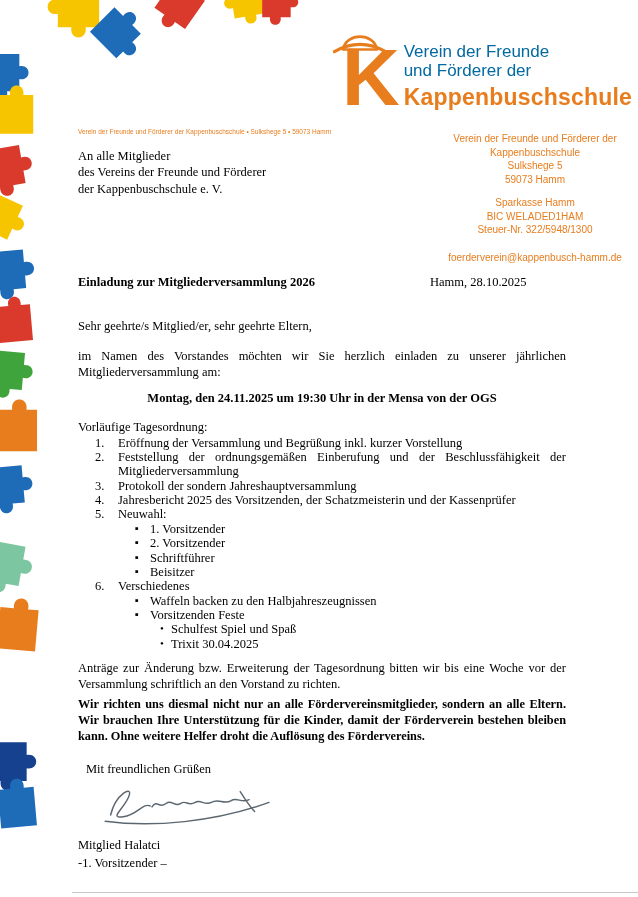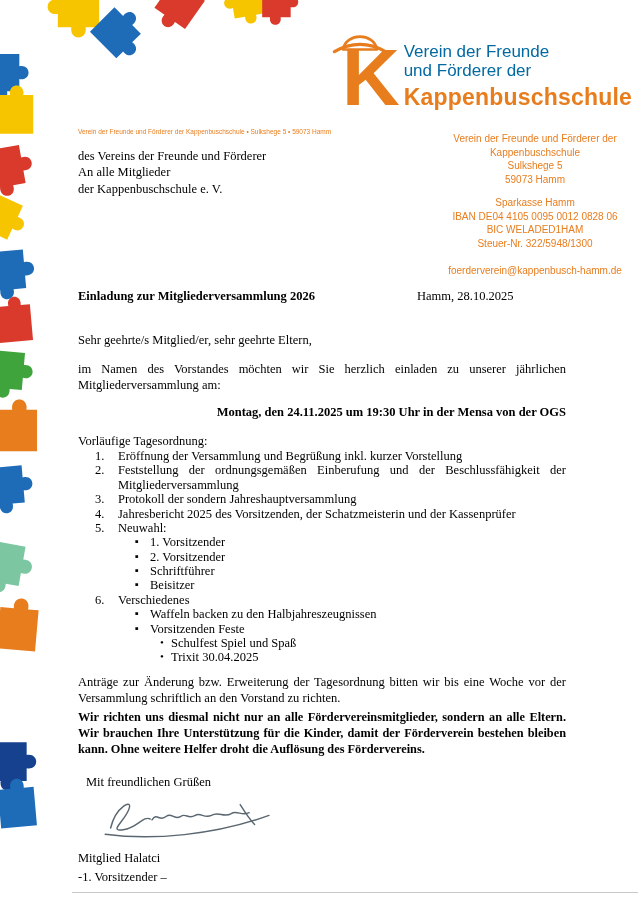--- a/index.html
+++ b/index.html
@@ -25,25 +25,25 @@
   .sender-line { font-family:"Liberation Sans", sans-serif; font-size:6.5px; color:#e87d1e; margin-bottom:13px; white-space:nowrap; }
   .recipient { font-size:12.5px; line-height:1.3; }
   .right-col { margin-left:auto; width:206px; padding-top:4px; font-family:"Liberation Sans", sans-serif; font-size:10px; line-height:1.35; color:#e87d1e;text-align:center; }
   .right-col .grp { margin-bottom:10px; }
   .email { margin-top:14px; }
 
   
   .body { margin:0 72px 0 78px; font-size:12.5px; line-height:1.3; }
   .subject-row { position:relative; margin-top:10px; }
   .subject { font-weight:700; }
-  .dateline { position:absolute; left:339px; top:0; }
+  .dateline { position:absolute; left:352px; top:0; }
   .salutation { margin-top:28px; }
   .just { text-align:justify; }
   .intro { margin-top:13px; }
-  .event { margin-top:10px; text-align:right; font-weight:700; }
+  .event { margin-top:10px; text-align:center; font-weight:700; }
   .agenda-title { margin-top:13px; }
   .agenda { line-height:1.15; }
   .a-item { display:flex; margin-left:17px; }
   .a-num { width:23px; flex:none; }
   .a-text { flex:1; text-align:justify; }
   .b2 { display:flex; margin-left:57px; }
   .b3 { display:flex; margin-left:82px; }
   .bul { width:15px; flex:none; font-size:11px; }
   .b3 .bul { width:11px; }
   .para { margin-top:9px; }
@@ -135,35 +135,34 @@
       <div class="logo-line">Verein der Freunde</div>
       <div class="logo-line">und Förderer der</div>
       <div class="logo-school">Kappenbuschschule</div>
     </div>
   </div>
 
   <div class="addr-row">
     <div class="left-col">
       <div class="sender-line">Verein der Freunde und Förderer der Kappenbuschschule • Sulkshege 5 • 59073 Hamm</div>
       <div class="recipient">
+        <div>An alle Mitglieder</div>
         <div>des Vereins der Freunde und Förderer</div>
-        <div>An alle Mitglieder</div>
         <div>der Kappenbuschschule e. V.</div>
       </div>
     </div>
     <div class="right-col">
       <div class="grp">
         <div>Verein der Freunde und Förderer der</div>
         <div>Kappenbuschschule</div>
         <div>Sulkshege 5</div>
         <div>59073 Hamm</div>
       </div>
       <div class="grp">
         <div>Sparkasse Hamm</div>
-        <div>IBAN DE04 4105 0095 0012 0828 06</div>
         <div>BIC WELADED1HAM</div>
         <div>Steuer-Nr. 322/5948/1300</div>
       </div>
       <div class="email">foerderverein@kappenbusch-hamm.de</div>
     </div>
   </div>
 
   <div class="body">
     <div class="subject-row">
       <span class="subject">Einladung zur Mitgliederversammlung 2026</span>

